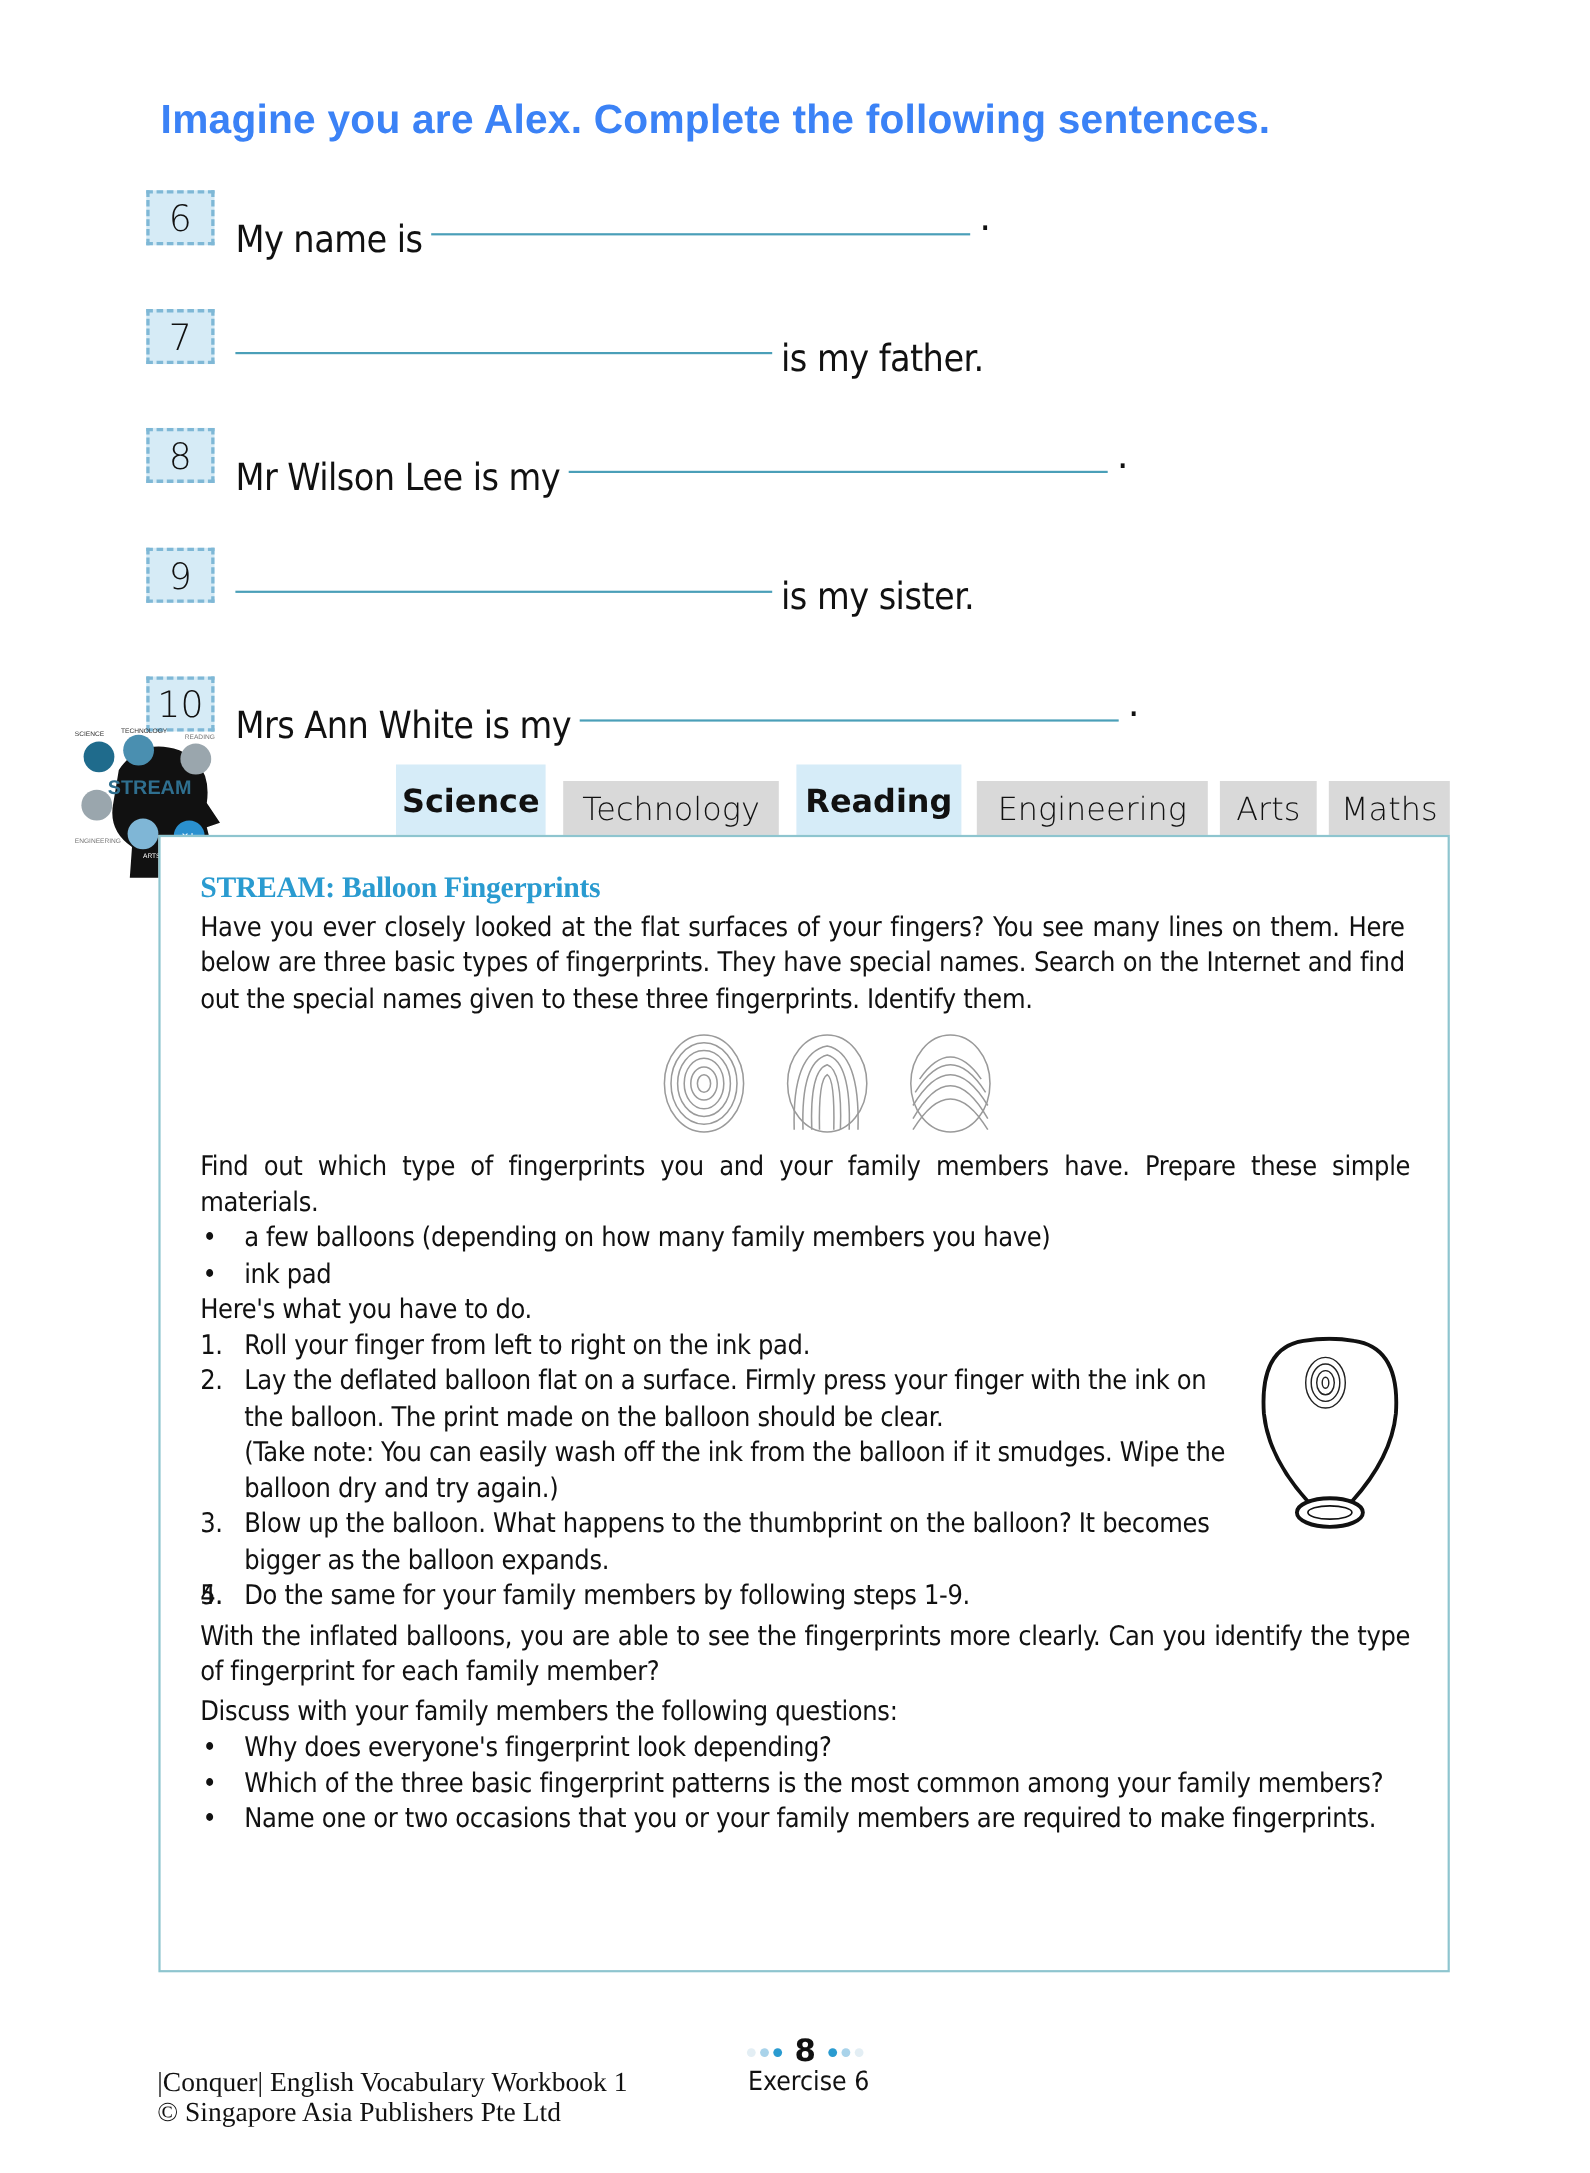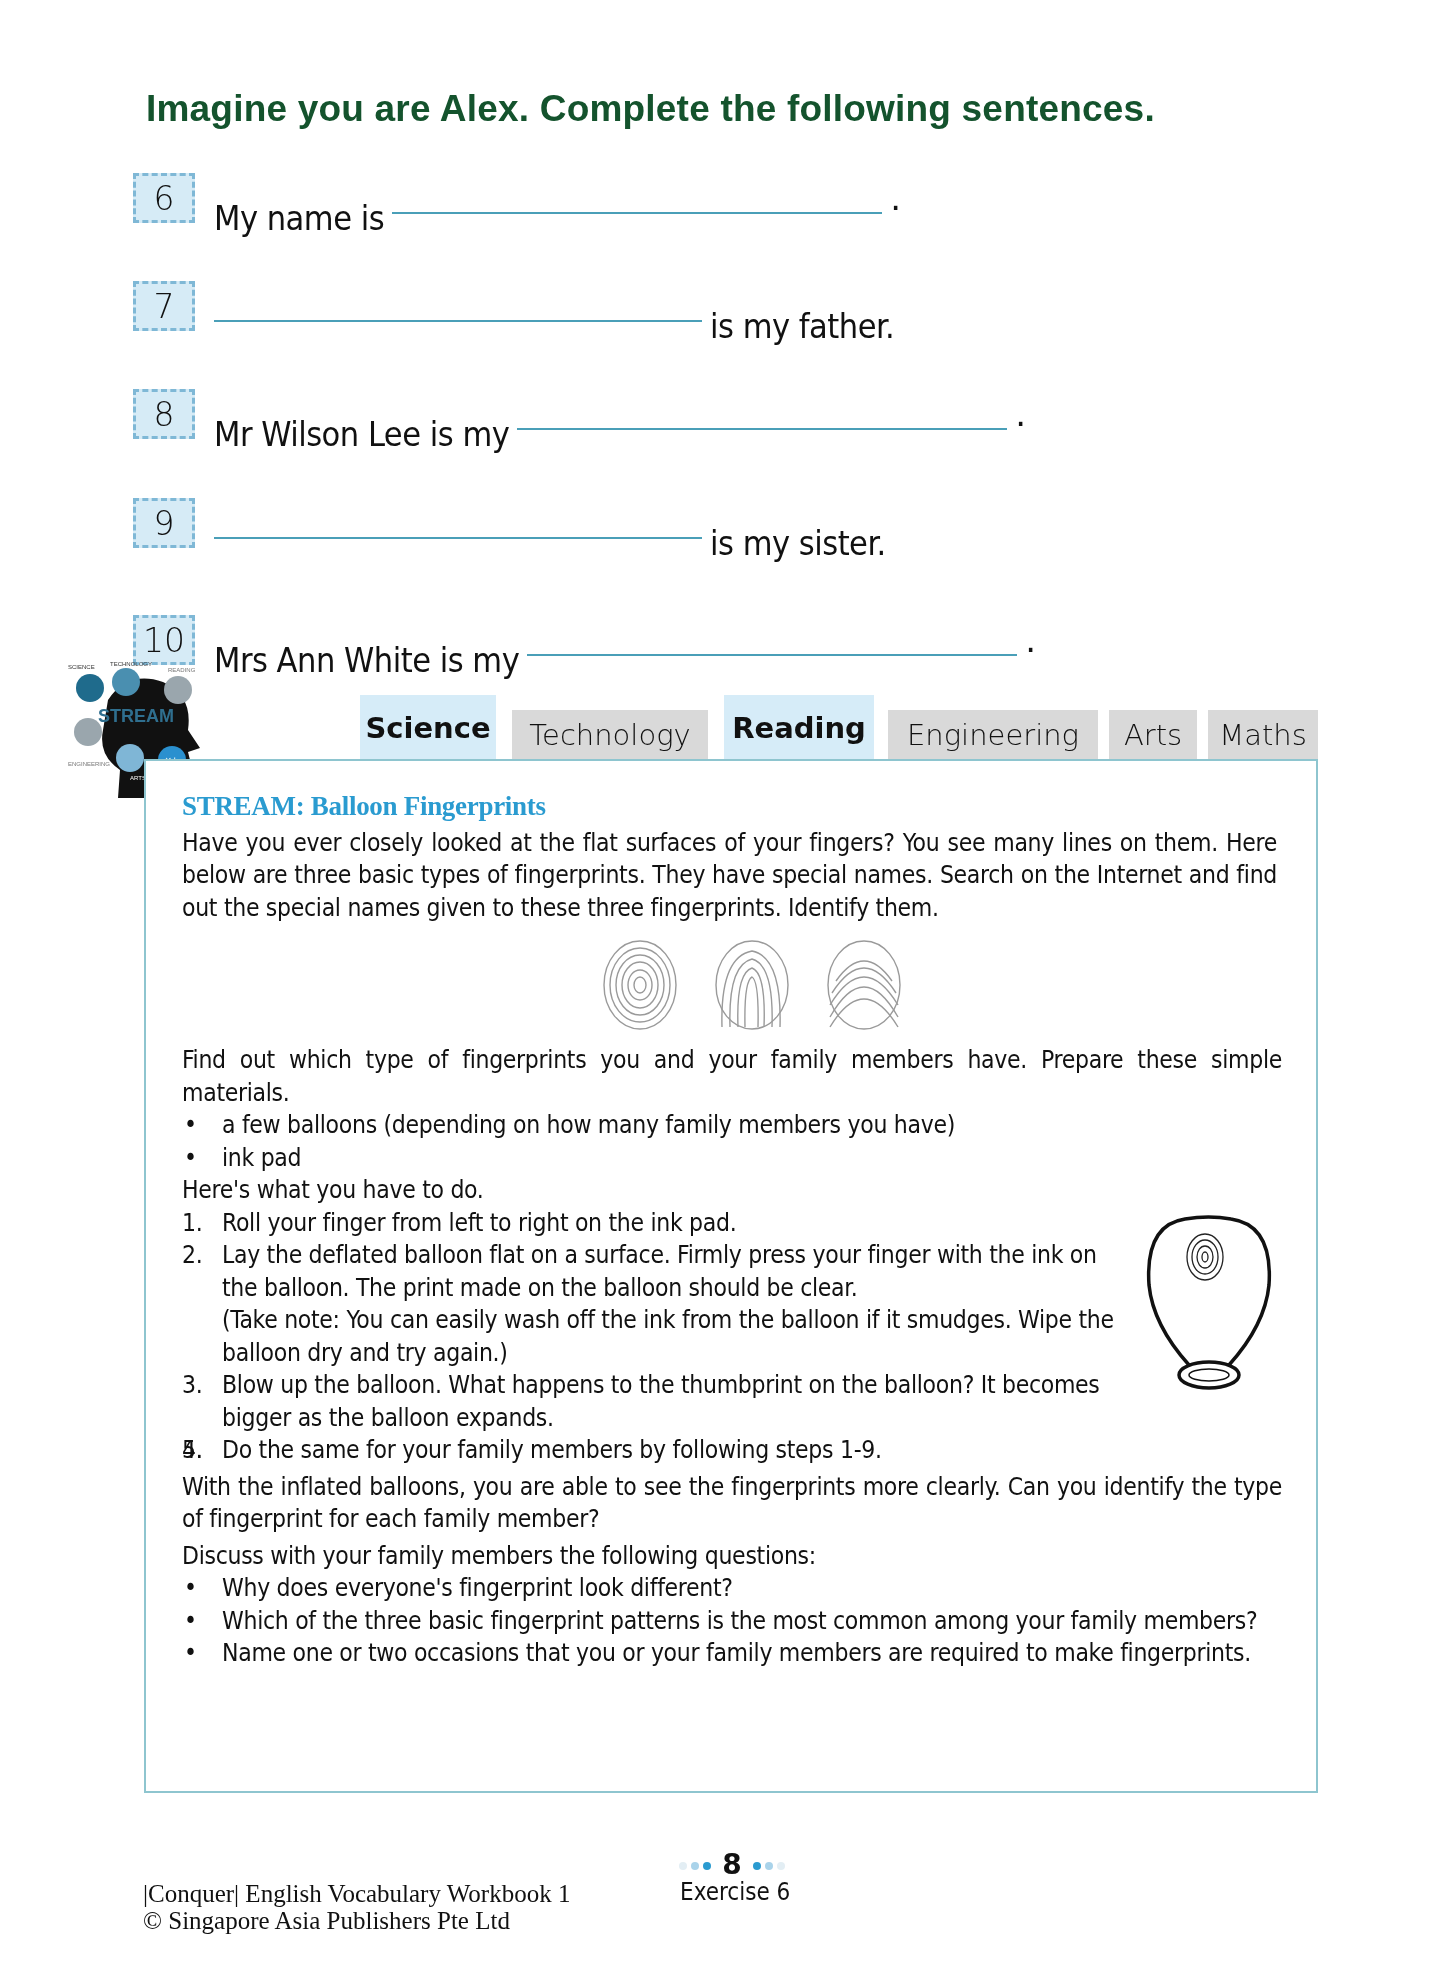--- a/index.html
+++ b/index.html
@@ -1,17 +1,17 @@
 <!DOCTYPE html>
 <html><head>
 <meta charset="utf-8">
 <style>
   html,body{margin:0;padding:0;background:#fff;}
   body{width:1445px;height:1975px;position:relative;overflow:hidden;font-family:"DejaVu Sans","Liberation Sans",sans-serif;color:#111;}
-  .heading{position:absolute;left:146px;top:88px;font-family:"Liberation Sans",sans-serif;font-weight:bold;font-size:37px;color:#14532d;letter-spacing:0.2px;}
+  .heading{position:absolute;left:146px;top:88px;font-family:"Liberation Sans",sans-serif;font-weight:bold;font-size:37px;color:#3b82f6;letter-spacing:0.2px;}
   .item{position:absolute;left:133px;height:52px;display:flex;align-items:center;}
   .num{width:62px;height:50px;box-sizing:border-box;border:3px dashed #7fb8d6;background:#d6ebf6;display:flex;align-items:center;justify-content:center;font-size:33px;color:#111;margin-right:19px;font-family:"DejaVu Sans",sans-serif;font-weight:300;}
   .stext{font-size:34px;letter-spacing:-0.5px;white-space:nowrap;font-family:"DejaVu Sans Condensed","DejaVu Sans",sans-serif;margin-top:40px;}
   .blank{display:inline-block;border-bottom:2px solid #4a9fb8;height:30px;margin:0 8px;vertical-align:bottom;}
   .dot{font-size:34px;}
   .logo{position:absolute;left:68px;top:660px;width:140px;height:140px;}
   .tabs{position:absolute;left:360px;top:700px;height:60px;}
   .tab{position:absolute;top:0;height:60px;display:flex;align-items:center;justify-content:center;font-size:29px;box-sizing:border-box;}
   .tab.on{background:#d6ecf8;font-weight:bold;top:-5px;height:65px;}
   .tab.off{background:#d9d9d9;top:10px;height:50px;font-weight:300;}
@@ -147,21 +147,21 @@
   <ol class="s">
     <li><span class="n">1.</span><span>Roll your finger from left to right on the ink pad.</span></li>
     <li><span class="n">2.</span><span class="just">Lay the deflated balloon flat on a surface. Firmly press your finger with the ink on the balloon. The print made on the balloon should be clear.</span><br><span>(Take note: You can easily wash off the ink from the balloon if it smudges. Wipe the balloon dry and try again.)</span></li>
     <li><span class="n">3.</span><span>Blow up the balloon. What happens to the thumbprint on the balloon? It becomes bigger as the balloon expands.</span></li>
     <li style="width:1060px"><span class="n">4.</span></li>
     <li><span class="n">5.</span><span>Do the same for your family members by following steps 1-9.</span></li>
   </ol>
   <p class="just" style="margin-top:4px">With the inflated balloons, you are able to see the fingerprints more clearly. Can you identify the type of fingerprint for each family member?</p>
   <p style="margin-top:4px">Discuss with your family members the following questions:</p>
   <ul class="b">
-    <li>Why does everyone's fingerprint look different?</li>
+    <li>Why does everyone's fingerprint look depending?</li>
     <li class="just">Which of the three basic fingerprint patterns is the most common among your family members?</li>
     <li class="just">Name one or two occasions that you or your family members are required to make fingerprints.</li>
   </ul>
 </div>
 
 <div class="balloon">
   <svg width="140" height="190" viewBox="0 0 140 190">
     <path d="M40 4 Q0 10 4 70 Q8 110 44 150 L84 150 Q120 110 124 70 Q128 10 86 4 Q64 0 40 4 Z" fill="#fff" stroke="#111" stroke-width="3.5"></path>
     <ellipse cx="64" cy="160" rx="30" ry="13" fill="#fff" stroke="#111" stroke-width="3.5"></ellipse>
     <ellipse cx="64" cy="160" rx="20" ry="6" fill="none" stroke="#111" stroke-width="1.5"></ellipse>

